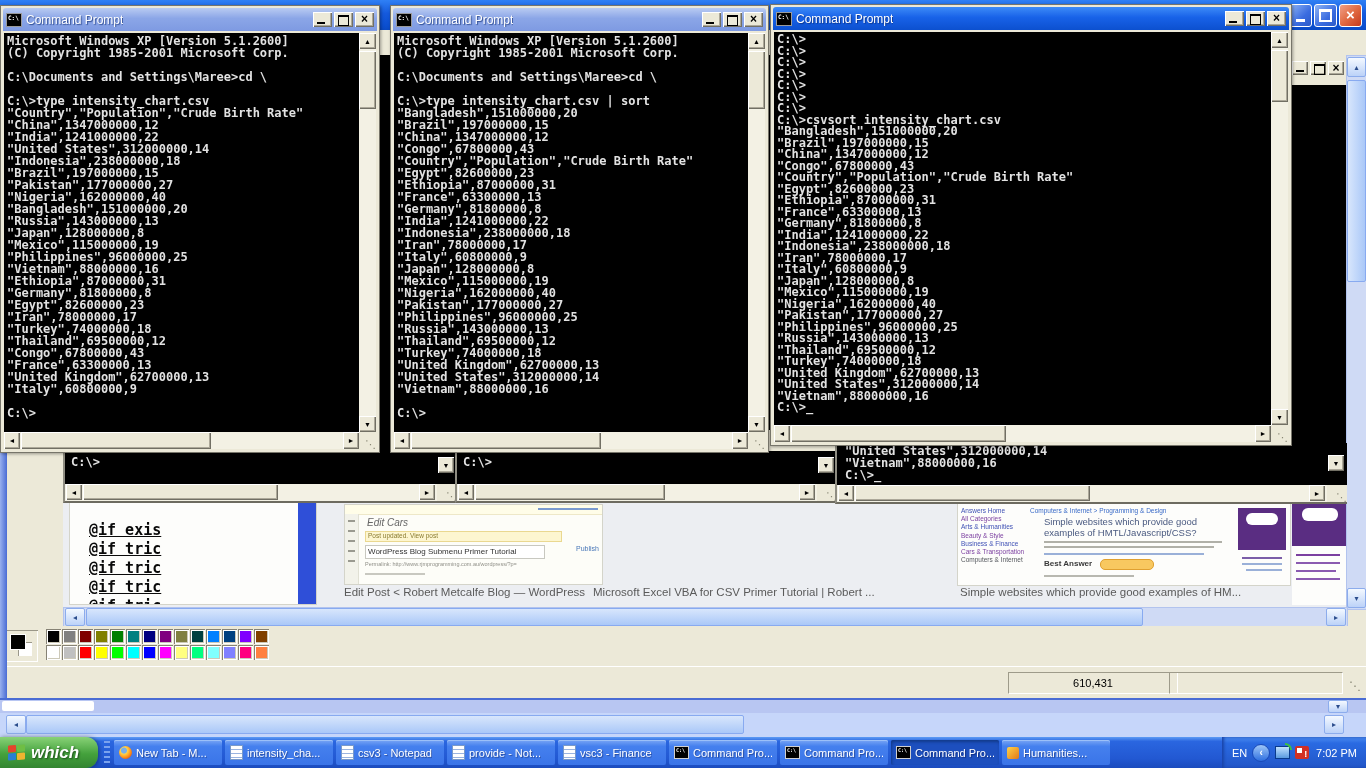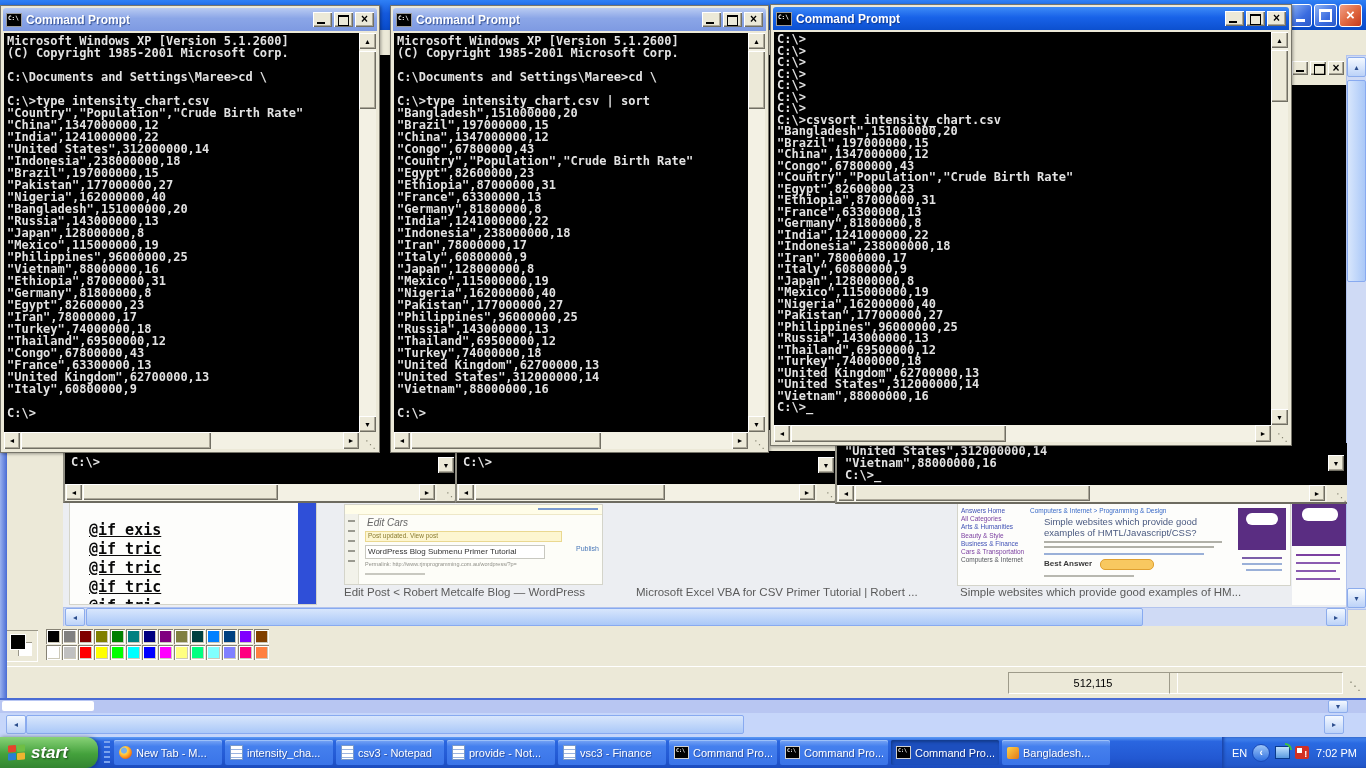--- a/index.html
+++ b/index.html
@@ -3,21 +3,21 @@
 <meta charset="utf-8">
 <style>
   html,body{margin:0;padding:0;}
   .screen{position:relative;width:1366px;height:768px;background:#ece9d8;overflow:hidden;
           font-family:"Liberation Sans",sans-serif;}
   
   .cmd{position:absolute;background:#ece9d8;border:1px solid #77756a;z-index:3;box-shadow:1px 1px 3px rgba(0,0,0,.35);}
   .tbar{height:23px;margin:2px 2px 0 2px;display:flex;align-items:center;gap:4px;padding:0 3px;
         border-radius:3px 3px 0 0;background:linear-gradient(180deg,#b9cbf2 0%,#8ba6e7 45%,#7e9ae2 100%);}
   .tbar.active{background:linear-gradient(180deg,#3d8bf8 0%,#1862e8 45%,#0c50cf 100%);}
-  .tbar .ttext{color:#fff;font-weight:bold;font-size:12px;text-shadow:1px 1px 1px rgba(10,40,110,.7);
+  .tbar .ttext{color:#fff;font-weight:normal;font-size:12px;text-shadow:1px 1px 1px rgba(10,40,110,.7);
         white-space:nowrap;overflow:hidden;}
   .cmdico{width:14px;height:12px;background:#000;border:1px solid #9a9a9a;flex:0 0 auto;position:relative;}
   .cmdico::before{content:"C:\\";position:absolute;left:1px;top:1px;font:bold 6px/6px "DejaVu Sans Mono",monospace;color:#fff;}
   .tbtns{margin-left:auto;display:flex;gap:2px;}
   .tbtn{width:19px;height:15px;background:#ece9d8;position:relative;
         box-shadow:inset 1px 1px 0 #fff,inset -1px -1px 0 #716f64,inset -2px -2px 0 #aca899;
         display:flex;align-items:center;justify-content:center;font:bold 10px/10px "Liberation Sans",sans-serif;color:#000;}
   .g-min::before{content:"";position:absolute;left:4px;bottom:3px;width:8px;height:2px;background:#000;}
   .g-max::before{content:"";position:absolute;left:4px;top:3px;width:9px;height:8px;border:1px solid #000;border-top-width:2px;}
   .g-cls::before{content:"\00d7";font-size:12px;}
@@ -186,21 +186,21 @@
       </div>
       <div style="position:absolute;left:20px;top:40px;width:178px;height:12px;border:1px solid #c8c8c0;background:#fff;">
         <span style="font-size:8px;line-height:11px;color:#333;padding-left:2px;display:block;white-space:nowrap;overflow:hidden;">WordPress Blog Submenu Primer Tutorial</span>
       </div>
       <div style="position:absolute;left:20px;top:56px;width:190px;font-size:5.5px;color:#909088;white-space:nowrap;overflow:hidden;">Permalink: http://www.rjmprogramming.com.au/wordpress/?p=</div>
       <span class="bar" style="left:20px;top:68px;width:60px;background:#c8c8c0;"></span>
       <div style="position:absolute;right:3px;top:40px;font-size:7px;color:#4a78b8;">Publish</div>
     </div>
     <div class="caption" style="left:281px;top:86px;width:268px;">Edit Post &lt; Robert Metcalfe Blog — WordPress</div>
 
-    <div class="caption" style="left:573px;top:86px;width:310px;">Microsoft Excel VBA for CSV Primer Tutorial | Robert ...</div>
+    <div class="caption" style="left:530px;top:86px;width:310px;">Microsoft Excel VBA for CSV Primer Tutorial | Robert ...</div>
 
     <div class="thumb-card" style="left:894px;top:2px;width:332px;height:82px;">
       <div style="position:absolute;left:3px;top:4px;width:62px;">
         <span class="t4link" style="color:#3f51b5;">Answers Home</span>
         <span class="t4link" style="color:#7b3fa0;">All Categories</span>
         <span class="t4link" style="color:#3f51b5;">Arts &amp; Humanities</span>
         <span class="t4link" style="color:#7b3fa0;">Beauty &amp; Style</span>
         <span class="t4link" style="color:#3f51b5;">Business &amp; Finance</span>
         <span class="t4link" style="color:#7b3fa0;">Cars &amp; Transportation</span>
         <span class="t4link" style="color:#55585e;">Computers &amp; Internet</span>
@@ -265,21 +265,21 @@
         <div class="sw" style="background: rgb(0, 255, 128);"></div>
         <div class="sw" style="background: rgb(128, 255, 255);"></div>
         <div class="sw" style="background: rgb(128, 128, 255);"></div>
         <div class="sw" style="background: rgb(255, 0, 128);"></div>
         <div class="sw" style="background: rgb(255, 128, 64);"></div>
       </div>
   </div>
 
   <div class="statusbar">
     <div class="spanel" style="left:1008px;width:156px;justify-content:center;">
-      <span>512,115</span>
+      <span>610,431</span>
     </div>
     <div class="spanel" style="left:1169px;width:160px;"></div>
     <div style="position:absolute;right:3px;bottom:6px;width:14px;height:14px;color:#8a8876;font-size:12px;">⋱</div>
   </div>
 
   <div class="ws-left"></div>
   <div class="ws-bar1">
     <div style="position:absolute;left:2px;top:1px;width:92px;height:10px;background:#fff;border-radius:2px;"></div>
     <div class="xp-sbtn xa-dn" style="right:18px;top:0;width:18px;height:11px;"></div>
   </div>
@@ -531,21 +531,21 @@
   </div>
 
   <div class="taskbar">
     <div class="startbtn">
       <span class="flag">
         <span style="background:#e4452c;"></span>
           <span style="background:#6fbe44;"></span>
         <span style="background:#2a7fd4;"></span>
           <span style="background:#f0b430;"></span>
       </span>
-      <span class="stext">start</span>
+      <span class="stext">which</span>
     </div>
     <div class="qdiv"></div>
     <div class="tkbtns" id="tkbtns">
         <div class="tkbtn">
           <span class="ic ic-ff"></span>
           <span class="tklabel">New Tab - M...</span>
         </div>
         <div class="tkbtn">
           <span class="ic ic-np"></span>
           <span class="tklabel">intensity_cha...</span>
@@ -569,21 +569,21 @@
         <div class="tkbtn">
           <span class="ic ic-cmd"></span>
           <span class="tklabel">Command Pro...</span>
         </div>
         <div class="tkbtn pressed">
           <span class="ic ic-cmd"></span>
           <span class="tklabel">Command Pro...</span>
         </div>
         <div class="tkbtn">
           <span class="ic ic-ws"></span>
-          <span class="tklabel">Bangladesh...</span>
+          <span class="tklabel">Humanities...</span>
         </div>
       </div>
     <div class="tray">
       <span class="lang">EN</span>
       <span class="lang-circle">‹</span>
       <span class="ic-net"></span>
       <span class="ic-alert"></span>
       <span class="clock">7:02 PM</span>
     </div>
   </div>

